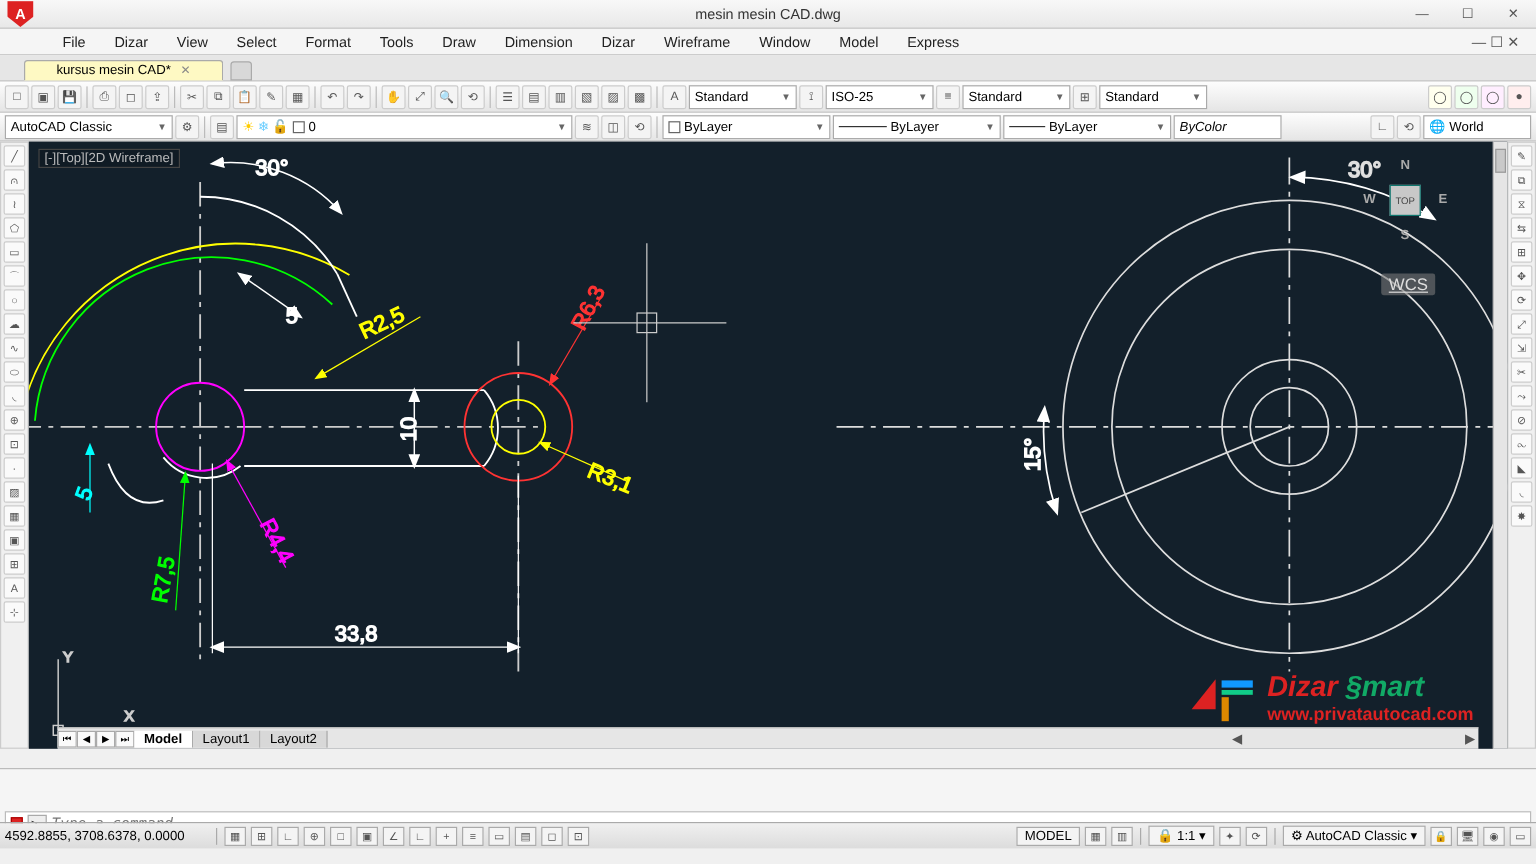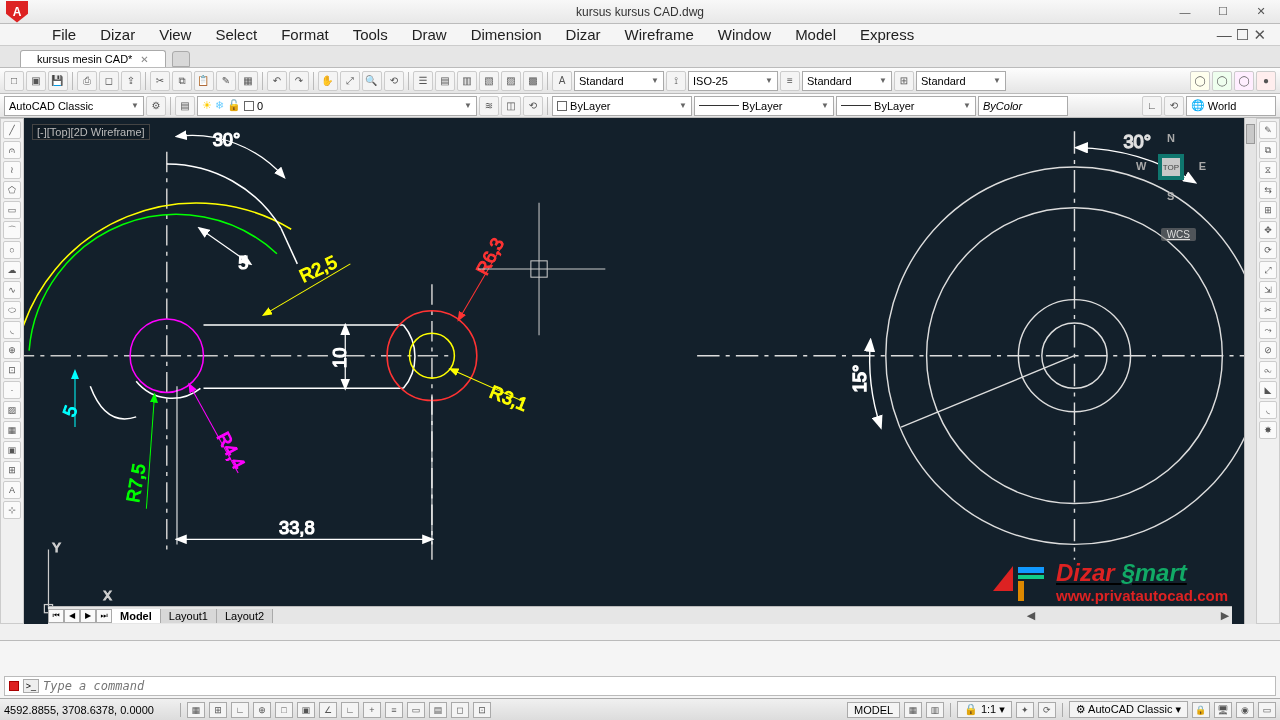--- a/index.html
+++ b/index.html
@@ -3,79 +3,79 @@
 <meta charset="utf-8">
 <style>
 * { margin:0; padding:0; box-sizing:border-box; font-family: "Segoe UI", Tahoma, sans-serif; }
 body { width:1280px; height:720px; background:#f0f0f0; overflow:hidden; position:relative; font-size:11px;}
 .titlebar { height:24px; background:linear-gradient(#f8f8f8,#e8e8e8); display:flex; align-items:center; border-bottom:1px solid #bbb;}
 .titlebar .logo { width:22px; height:22px; margin:0 6px; background:#d22; clip-path:polygon(0 0,100% 0,100% 60%,50% 100%,0 60%); display:flex; align-items:center;justify-content:center;color:#fff;font-weight:bold;font-size:12px;}
 .titlebar .doc { position:absolute; left:50%; transform:translateX(-50%); font-size:12px; color:#333;}
 .titlebar .winbtns { margin-left:auto; display:flex;}
 .titlebar .winbtns div { width:38px; height:20px; display:flex; align-items:center; justify-content:center; color:#555; font-size:11px;}
 .menubar { height:22px; background:#f5f5f5; display:flex; align-items:center; padding:0 4px 0 40px; border-bottom:1px solid #ccc;}
-.menubar span { padding:2px 12px; color:#222; font-size:15px;}
+.menubar span { padding:2px 12px; color:#222; font-size:12px;}
 .menubar .xm { margin-left:auto; padding:0 10px; color:#555;}
 .tabrow { height:22px; background:#e6e6e6; display:flex; align-items:flex-end; padding-left:20px; border-bottom:1px solid #bbb;}
-.filetab { background:#ffffff; border:1px solid #aaa; border-bottom:none; padding:2px 16px; font-size:11px; border-radius:3px 3px 0 0; display:flex; align-items:center;}
+.filetab { background:#fef9c3; border:1px solid #aaa; border-bottom:none; padding:2px 26px; font-size:11px; border-radius:3px 3px 0 0; display:flex; align-items:center;}
 .filetab .x { margin-left:8px; color:#888; font-size:10px;}
 .addtab { width:18px; height:16px; background:#d8d8d8; margin-left:6px; border:1px solid #aaa; border-radius:3px 3px 0 0;}
 .toolbar { height:26px; background:linear-gradient(#fdfdfd,#e5e5e5); display:flex; align-items:center; border-bottom:1px solid #bbb; padding:0 4px; gap:2px;}
 .tbtn { width:20px; height:20px; background:#f4f4f4; border:1px solid #ccc; border-radius:2px; display:flex;align-items:center;justify-content:center; font-size:10px; color:#555;}
 .tsep { width:1px; height:18px; background:#bbb; margin:0 2px;}
 .tsel { height:20px; background:#fff; border:1px solid #aaa; font-size:11px; padding:0 4px; display:flex; align-items:center; min-width:90px;}
 .tsel .arr { margin-left:auto; font-size:8px; color:#666;}
 .row2 { height:24px; background:linear-gradient(#fdfdfd,#e5e5e5); display:flex; align-items:center; border-bottom:1px solid #bbb; padding:0 4px; gap:2px;}
 .row2 .wide { min-width:140px;}
 .row2 .pill{ min-width:90px;font-style:italic;}
 .main { position:absolute; top:118px; left:0; right:0; bottom:96px; display:flex;}
 .ltool,.rtool { width:24px; background:#f0f0f0; border:1px solid #ccc; display:flex; flex-direction:column; gap:2px; padding:2px 0; align-items:center;}
 .ltool .ic,.rtool .ic { width:18px; height:18px; background:#fafafa; border:1px solid #ccc; border-radius:2px; font-size:9px; display:flex; align-items:center; justify-content:center; color:#555;}
 .canvaswrap { flex:1; position:relative; background:#13202b;}
 .vp { position:absolute; top:6px; left:8px; color:#bbb; font-size:11px; background:rgba(0,0,0,0.15); padding:1px 4px; border:1px solid #444;}
 svg.draw { position:absolute; inset:0; width:100%; height:100%;}
 .viewcube { position:absolute; top:14px; right:50px; width:70px; height:70px; }
-.viewcube .cube{position:absolute;top:22px;left:22px;width:26px;height:26px;background:#c8c8c8;border:4px solid #0f766e;display:flex;align-items:center;justify-content:center;font-size:8px;color:#444;}
+.viewcube .cube{position:absolute;top:22px;left:22px;width:26px;height:26px;background:#c8c8c8;border:1px solid #0f766e;display:flex;align-items:center;justify-content:center;font-size:8px;color:#444;}
 .viewcube .n,.viewcube .s,.viewcube .e,.viewcube .w{position:absolute;color:#aaa;font-size:11px;font-weight:bold;}
 .viewcube .n{top:0;left:31px;} .viewcube .s{bottom:0;left:31px;} .viewcube .e{top:28px;right:0;} .viewcube .w{top:28px;left:0;}
-.wcs { position:absolute; top:110px; right:60px; background:rgba(120,120,120,0.6); color:#ddd; font-size:10px; padding:1px 6px; border-radius:2px;text-decoration:underline;}
+.wcs { position:absolute; top:110px; right:60px; background:rgba(120,120,120,0.6); color:#ddd; font-size:14px; padding:1px 6px; border-radius:2px;text-decoration:underline;}
 .scrollv { position:absolute; top:0; right:0; bottom:0; width:12px; background:#e5e5e5; border-left:1px solid #bbb;}
 .scrollv .thumb{position:absolute;top:6px;left:1px;right:1px;height:20px;background:#c9c9c9;border:1px solid #999;}
 .bottomtabs { position:absolute; left:24px; right:24px; bottom:0; height:18px; background:#e6e6e6; border-top:1px solid #bbb; display:flex; align-items:center; font-size:11px;}
 .bottomtabs .nav{display:flex;}
 .bottomtabs .nav div{width:16px;height:14px;border:1px solid #aaa;background:#fafafa;display:flex;align-items:center;justify-content:center;font-size:8px;}
 .bottomtabs .tab{padding:1px 8px; background:#d8d8d8; border-right:1px solid #aaa;}
 .bottomtabs .tab.active{background:#fff; font-weight:bold;}
 .bottomtabs .hscroll{margin-left:auto; display:flex; align-items:center; gap:180px;}
 .bottomtabs .hscroll div{width:14px;text-align:center;color:#555;}
 .cmdarea { position:absolute; left:0; right:0; bottom:22px; height:58px; background:#f5f5f5; border-top:1px solid #bbb; font-family:Consolas,monospace; font-size:12px;}
 .cmdarea .hist { padding:2px 6px; color:#333; line-height:14px;}
 .cmdarea .bar { position:absolute; bottom:2px; left:4px; right:4px; height:20px; background:#fff; border:1px solid #bbb; display:flex; align-items:center; padding:0 4px;}
 .cmdarea .bar .handle{width:10px;height:10px;background:#d22;border:1px solid #a00;margin-right:4px;}
 .cmdarea .bar .prompt{width:16px;height:14px;border:1px solid #aaa;background:#eee;display:flex;align-items:center;justify-content:center;font-size:9px;margin-right:4px;}
 .cmdarea .bar input{flex:1;border:none;outline:none;font-family:Consolas,monospace;font-size:12px;font-style:italic;color:#888;}
-.status { position:absolute; left:0; right:0; bottom:0; height:22px; background:linear-gradient(#f0f0f0,#dcdcdc); border-top:1px solid #aaa; display:flex; align-items:center; font-size:11px; padding:0 4px; gap:4px;}
+.status { position:absolute; left:0; right:0; bottom:13px; height:22px; background:linear-gradient(#f0f0f0,#dcdcdc); border-top:1px solid #aaa; display:flex; align-items:center; font-size:11px; padding:0 4px; gap:4px;}
 .status .coords{min-width:170px;}
 .status .sep{width:1px;height:14px;background:#aaa;margin:0 2px;}
 .status .sbtn{width:18px;height:16px;border:1px solid #aaa;background:#f4f4f4;display:flex;align-items:center;justify-content:center;font-size:9px;color:#555;}
 .status .right{margin-left:auto;display:flex;align-items:center;gap:4px;}
 .status .pill{padding:1px 6px;border:1px solid #aaa;background:#f4f4f4;}
 .watermark { position:absolute; right:28px; bottom:20px; text-align:left; pointer-events:none;}
-.watermark .brand{font-size:24px;font-weight:bold;font-style:italic;text-decoration:underline;}
+.watermark .brand{font-size:24px;font-weight:bold;font-style:italic;}
 .watermark .brand .d{color:#d22;} .watermark .brand .s{color:#1a6;}
 .watermark .url{font-size:15px;color:#d22;font-weight:bold;}
 .watermark .logo4{position:absolute;left:-68px;top:2px;width:60px;height:44px;}
 .dimtxt { font-family: Arial, sans-serif; font-size:18px; font-weight:500; }
 </style>
 </head>
 <body>
 
 <div class="titlebar">
   <div class="logo">A</div>
-  <div class="doc">kursus kursus CAD.dwg</div>
+  <div class="doc">mesin mesin CAD.dwg</div>
   <div class="winbtns">
     <div>—</div>
     <div>☐</div>
     <div>✕</div>
   </div>
 </div>
 
 <div class="menubar">
   <span>File</span>
   <span>Dizar</span>

